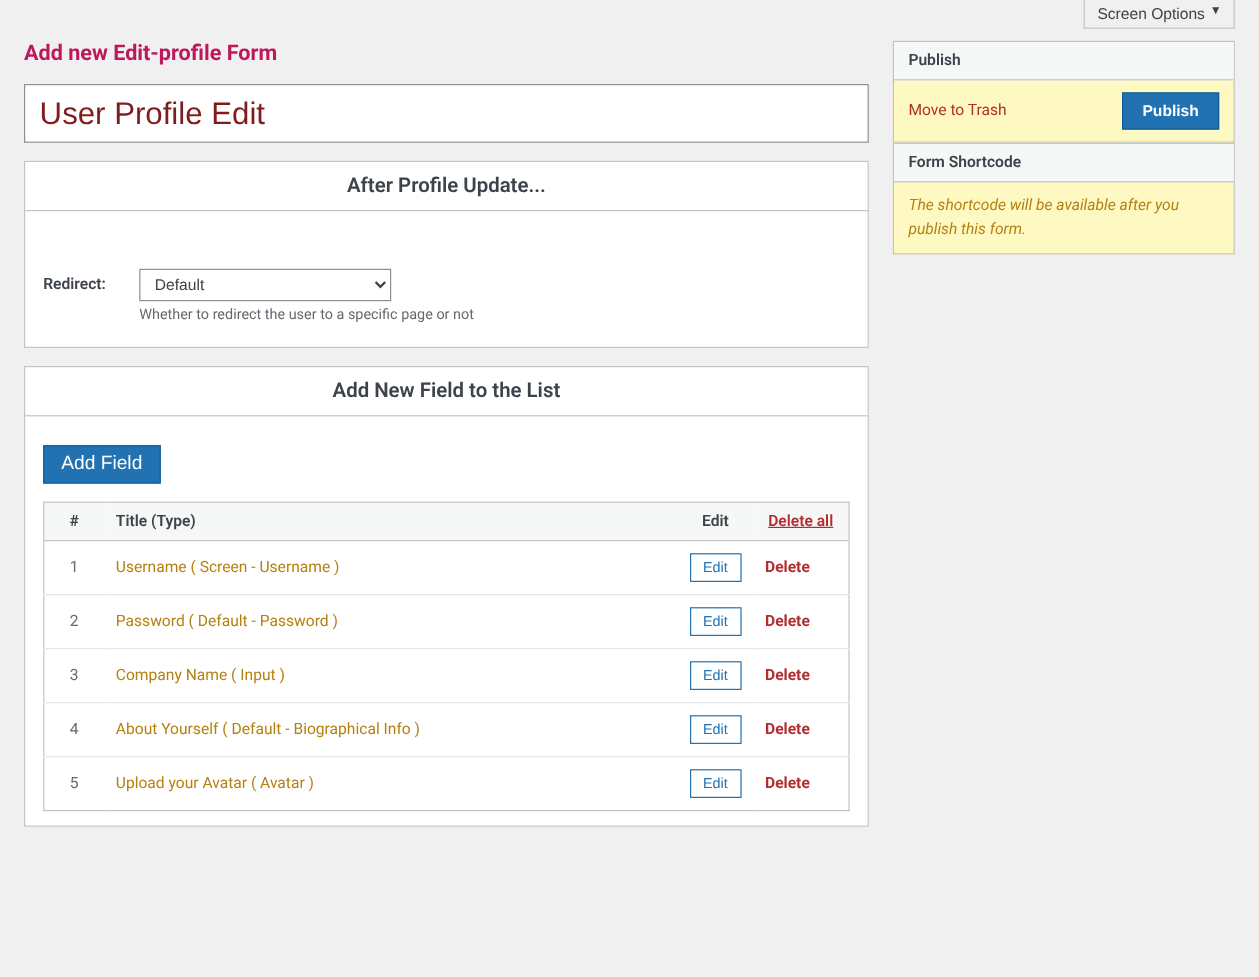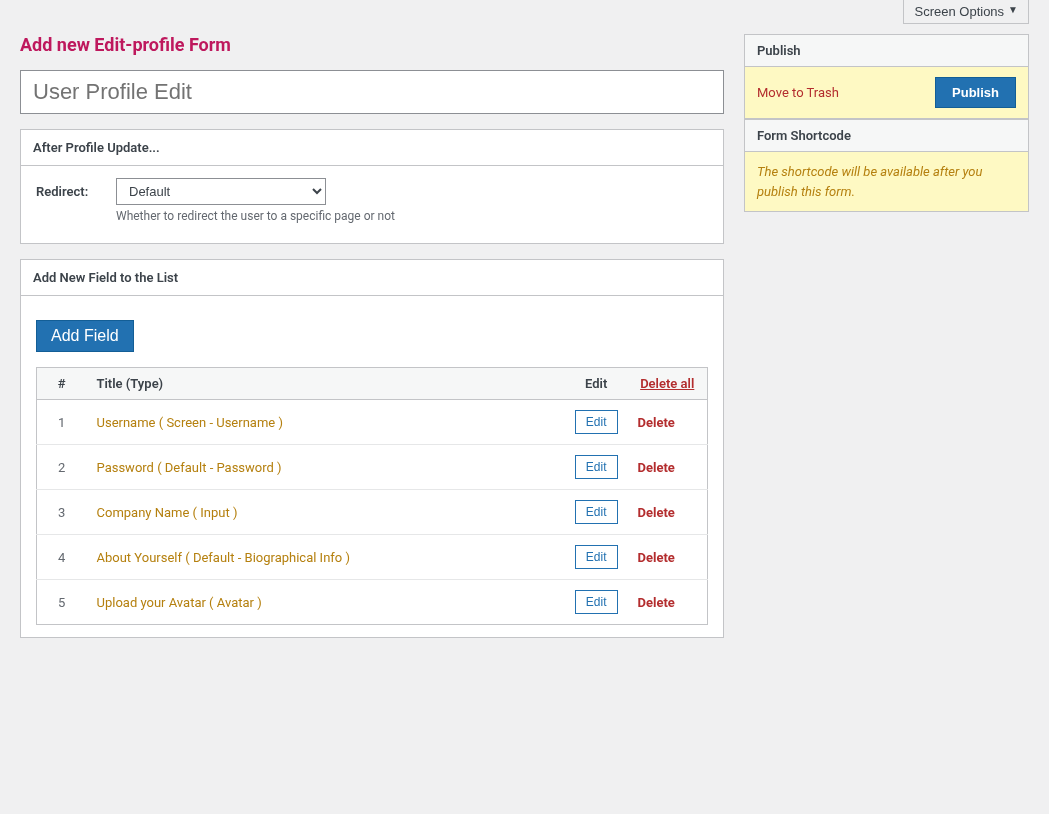--- a/index.html
+++ b/index.html
@@ -37,46 +37,48 @@
     }
     .page-title {
       font-size: 18px;
       font-weight: 700;
       color: #be185d;
       margin-bottom: 15px;
     }
     .form-title-input {
       width: 100%;
       padding: 8px 12px;
-      font-size: 22px;
+      font-size: 26px;
       border: 1px solid #8c8f94;
       background: #fff;
-      color: #737373;
+      color: #7f1d1d;
       outline: none;
       margin-bottom: 15px;
     }
     .panel {
       background: #fff;
       border: 1px solid #c3c4c7;
       margin-bottom: 15px;
     }
     .panel-header {
       padding: 10px 12px;
       border-bottom: 1px solid #c3c4c7;
       font-weight: 600;
-      font-size: 13px;
+      font-size: 17px;
+      text-align: center;
     }
     .panel-body {
       padding: 12px 15px;
     }
     .field-row {
       display: flex;
       align-items: flex-start;
       gap: 10px;
       margin-bottom: 8px;
+      margin-top: 36px;
     }
     .field-label {
       font-weight: 600;
       min-width: 70px;
       padding-top: 6px;
     }
     .field-content {
       flex: 1;
     }
     select {

